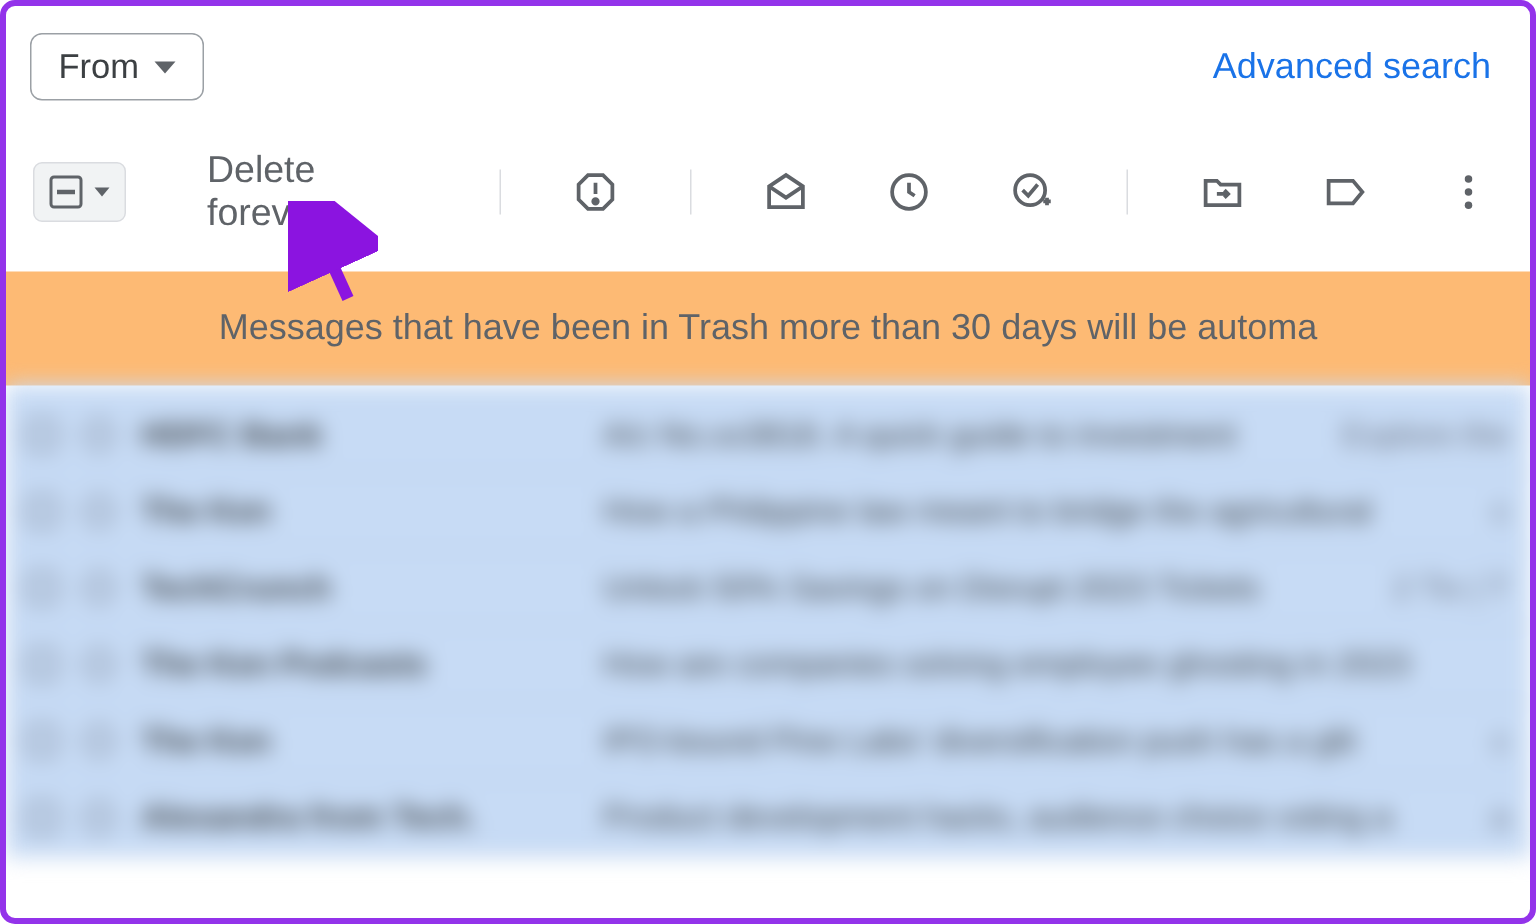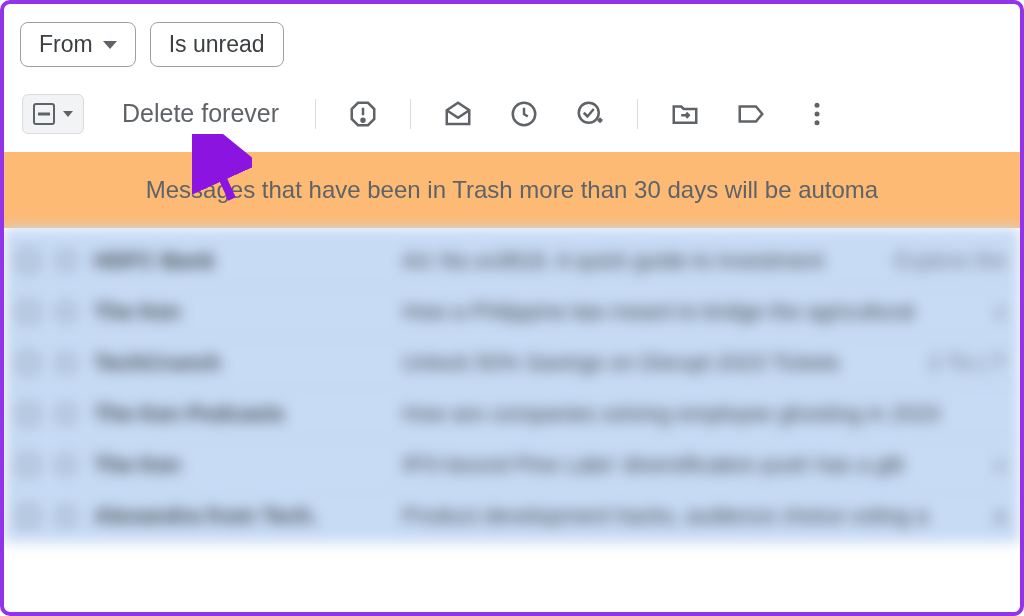--- a/index.html
+++ b/index.html
@@ -35,21 +35,21 @@
     color: #1a73e8;
     font-size: 24px;
     margin-left: auto;
     padding-right: 10px;
     cursor: pointer;
   }
 
   .toolbar {
     display: flex;
     align-items: center;
-    gap: 8px;
+    gap: 24px;
     padding: 8px 12px 18px 18px;
   }
   .select-all {
     display: inline-flex;
     align-items: center;
     gap: 8px;
     background: #f1f3f4;
     border: 1px solid #dadce0;
     border-radius: 6px;
     padding: 8px 10px;
@@ -129,23 +129,21 @@
   }
 </style>
 </head>
 <body>
 
 <div class="filter-bar">
   <div class="chip">
     <span>From</span>
     <span class="caret"></span>
   </div>
-  <div class="chip">
-    <span>Is unread</span>
-  </div>
+  <span class="adv-search">Advanced search</span>
 </div>
 
 <div class="toolbar">
   <div class="select-all">
     <span class="box">
         <span class="dash"></span>
       </span>
     <span class="small-caret"></span>
   </div>
 

